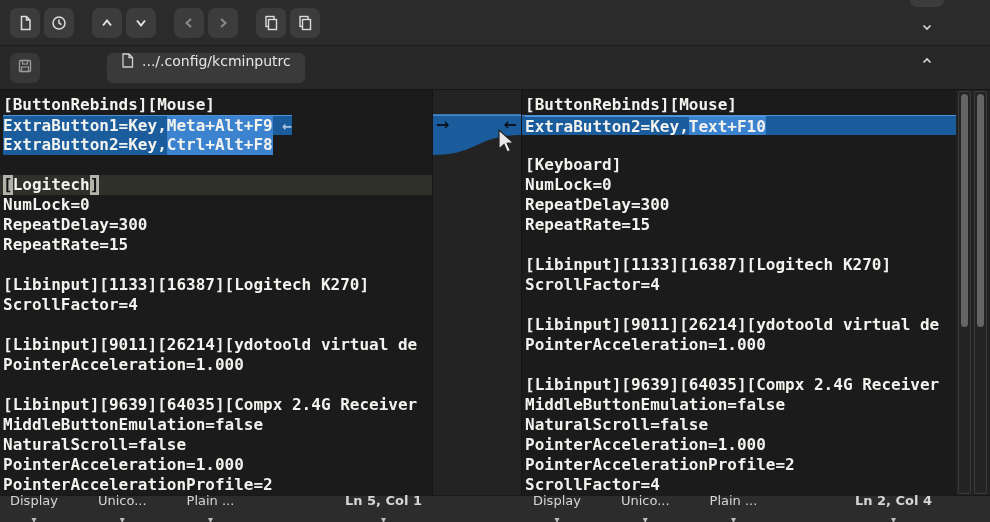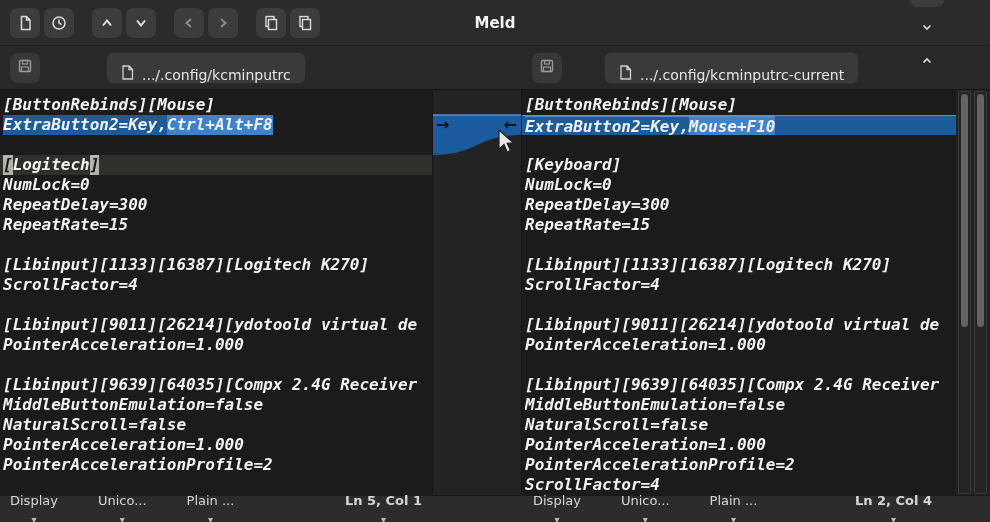--- a/index.html
+++ b/index.html
@@ -24,33 +24,33 @@
 
   
   .filebar { height:44px; background:#282828; border-bottom:1px solid #161616;
              display:flex; align-items:center; }
   .fgroup { display:flex; align-items:center; height:100%; }
   .fgroup.left { width:522px; padding-left:10px; }
   .fgroup.right { flex:1; padding-left:10px; }
   .savebtn { width:30px; height:30px; border-radius:7px; background:#383838;
              display:flex; align-items:center; justify-content:center; }
   .chooser { height:32px; border-radius:7px; background:#3a3a3a; border:1px solid #2b2b2b;
-             display:flex; align-items:flex-end; gap:8px; padding:0 14px;
+             display:flex; align-items:flex-start; gap:8px; padding:0 14px;
              color:#e6e6e6; font-size:14px; white-space:nowrap; }
   .fgroup.left .chooser { margin-left:66px; }
   .fgroup.right .chooser { margin-left:42px; }
 
   
   .diff-area { position:relative; height:405px; background:#1b1b1b; overflow:hidden; }
   .pane { position:absolute; top:0; bottom:0; overflow:hidden; background:#1b1b1b;
           padding:5px 0 0 3px; font:bold 16px/20px "DejaVu Sans Mono",monospace;
           color:#f2f2ef; }
   .pane.left  { left:0;   width:432px; }
   .pane.right { left:522px; width:434px; }
-  .code-line { height:20px; white-space:pre; overflow:hidden;font-style:italic; }
+  .code-line { height:20px; white-space:pre; overflow:hidden; }
   .code-line span { display:inline-block; height:20px; }
   .current { background:#30302a; margin-left:-3px; padding-left:3px; }
   .bracket { background:#b3b3aa; color:#161616; }
   .cb { background:#1b5c9c; }
   .ch { background:#3b82cf; }
   .ghost { background:#1b5c9c; color:#aac4de; }
   .chunk.first span { border-top:1px solid #4f93d6; }
   .fullbg { background:#1b5c9c; margin-left:-3px; padding-left:3px; border-top:1px solid #4f93d6; }
 
   .gutter { position:absolute; left:432px; width:90px; top:0; bottom:0; background:#232323;
@@ -141,21 +141,20 @@
       <div class="hbtn">
         <span>
           <svg width="16" height="16" viewBox="0 0 16 16">
               <rect x="3" y="1.5" width="8" height="10" fill="none" stroke="#dcdcdc" stroke-width="1.4"></rect>
               <rect x="5.5" y="4.5" width="8" height="10" fill="#3c3c3c" stroke="#dcdcdc" stroke-width="1.4"></rect>
             </svg>
         </span>
       </div>
     </div>
 
-    <div class="win-title">Meld</div>
 
     <div class="hb-right">
       <div class="txtbtn">Text Filters</div>
       <div class="hbtn" style="width:34px">
         <span>
           <svg width="16" height="16" viewBox="0 0 16 16">
               <path d="M3 4.5h10M3 8h10M3 11.5h10" stroke="#e8e8e8" stroke-width="1.6"></path>
             </svg>
         </span>
       </div>
@@ -196,44 +195,26 @@
       </div>
       <div class="chooser">
         <span>
           <svg width="13" height="15" viewBox="0 0 13 15">
               <path d="M2 1h6l3.5 3.5V14H2z M8 1v3.5h3.5" fill="none" stroke="#cfcfcf" stroke-width="1.3"></path>
             </svg>
         </span>
         <span>.../.config/kcminputrc</span>
       </div>
     </div>
-    <div class="fgroup right">
-      <div class="savebtn">
-        <span>
-          <svg width="16" height="16" viewBox="0 0 16 16">
-              <rect x="2.5" y="2.5" width="11" height="11" rx="1" fill="none" stroke="#999" stroke-width="1.4"></rect>
-              <rect x="5.5" y="2.5" width="5" height="3.5" fill="none" stroke="#999" stroke-width="1.2"></rect>
-              <rect x="4.5" y="9" width="7" height="4.5" fill="none" stroke="#999" stroke-width="1.2"></rect>
-            </svg>
-        </span>
-      </div>
-      <div class="chooser">
-        <span>
-          <svg width="13" height="15" viewBox="0 0 13 15">
-              <path d="M2 1h6l3.5 3.5V14H2z M8 1v3.5h3.5" fill="none" stroke="#cfcfcf" stroke-width="1.3"></path>
-            </svg>
-        </span>
-        <span>.../.config/kcminputrc-current</span>
-      </div>
-    </div>
   </div>
 
   <div class="diff-area">
     <div class="pane left">
         <div class="code-line"><span>[ButtonRebinds][Mouse]</span></div>
+        <div class="code-line chunk first"><span class="cb">ExtraButton1=Key,</span><span class="ch">Meta+Alt+F9</span><span class="ghost"> ←</span></div>
         <div class="code-line chunk last"><span class="cb">ExtraButton2=Key,</span><span class="ch">Ctrl+Alt+F8</span></div>
         <div class="code-line"><span></span></div>
         <div class="code-line current"><span class="bracket">[</span><span>Logitech</span><span class="bracket">]</span></div>
         <div class="code-line"><span>NumLock=0</span></div>
         <div class="code-line"><span>RepeatDelay=300</span></div>
         <div class="code-line"><span>RepeatRate=15</span></div>
         <div class="code-line"><span></span></div>
         <div class="code-line"><span>[Libinput][1133][16387][Logitech K270]</span></div>
         <div class="code-line"><span>ScrollFactor=4</span></div>
         <div class="code-line"><span></span></div>
@@ -251,21 +232,21 @@
       <svg viewBox="0 0 90 405" preserveAspectRatio="none">
         <path d="M0 25 H90 V45 C45 45 45 65 0 65 Z" fill="#1b5c9c"></path>
         <path d="M0 25 H90" stroke="#4f93d6" stroke-width="1.5" fill="none"></path>
       </svg>
       <div class="action-arrow lft">→</div>
       <div class="action-arrow rgt">←</div>
     </div>
 
     <div class="pane right">
         <div class="code-line"><span>[ButtonRebinds][Mouse]</span></div>
-        <div class="code-line chunk fullbg first last"><span class="cb">ExtraButton2=Key,</span><span class="ch">Mouse+F10</span></div>
+        <div class="code-line chunk fullbg first last"><span class="cb">ExtraButton2=Key,</span><span class="ch">Text+F10</span></div>
         <div class="code-line"><span></span></div>
         <div class="code-line"><span>[Keyboard]</span></div>
         <div class="code-line"><span>NumLock=0</span></div>
         <div class="code-line"><span>RepeatDelay=300</span></div>
         <div class="code-line"><span>RepeatRate=15</span></div>
         <div class="code-line"><span></span></div>
         <div class="code-line"><span>[Libinput][1133][16387][Logitech K270]</span></div>
         <div class="code-line"><span>ScrollFactor=4</span></div>
         <div class="code-line"><span></span></div>
         <div class="code-line"><span>[Libinput][9011][26214][ydotoold virtual de</span></div>

